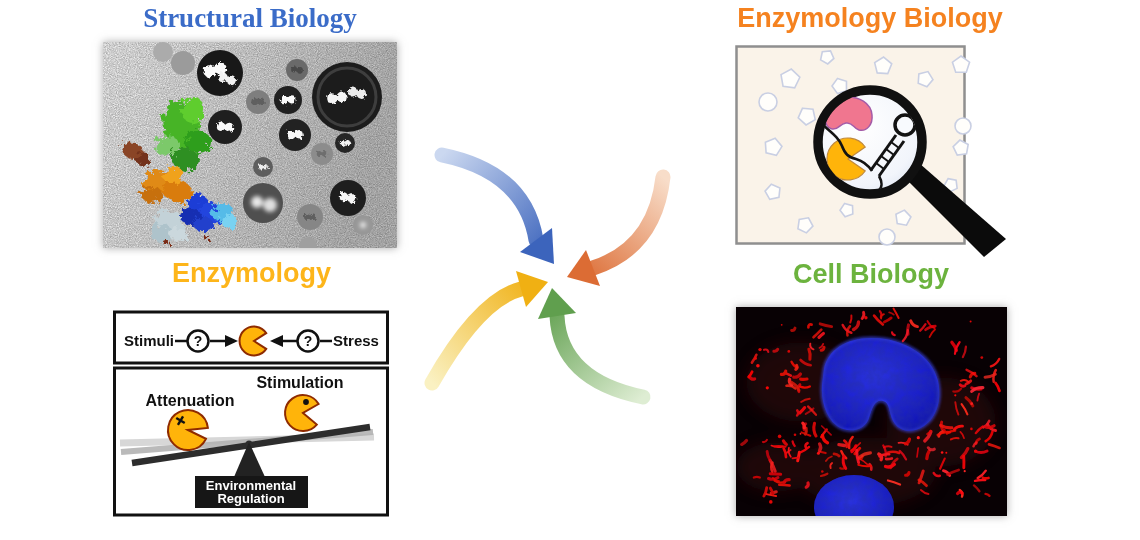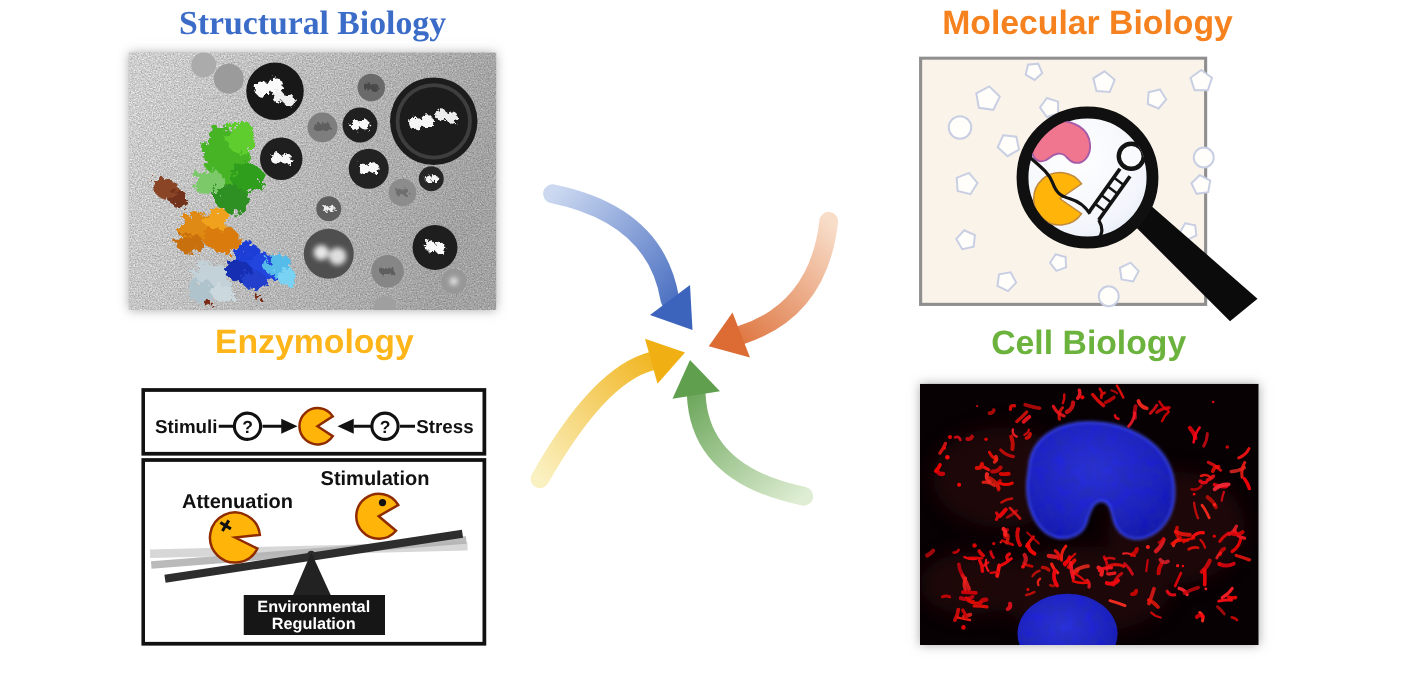--- a/index.html
+++ b/index.html
@@ -17,21 +17,21 @@
   text.lbl16{font-size:16px;}
   text.q{font-size:14px;}
   text.env{font-size:13px;fill:#fff;}
 </style>
 </head>
 <body>
 
 <div class="canvas">
 
   <div class="title t-structural" style="color: rgb(59, 108, 200); font-family: Liberation Serif, serif;">Structural Biology</div>
-  <div class="title t-molecular" style="color: rgb(245, 130, 31);">Molecular Biology</div>
+  <div class="title t-molecular" style="color: rgb(245, 130, 31);">Enzymology Biology</div>
   <div class="title t-enzymology" style="color: rgb(253, 181, 26);">Enzymology</div>
   <div class="title t-cell" style="color: rgb(108, 179, 62);">Cell Biology</div>
 
   <svg class="layer photo" style="left:103px;top:42px" width="294" height="206" viewBox="0 0 294 206">
     <defs>
       <linearGradient id="sgBg" x1="0" y1="0" x2="1" y2="0.25">
         <stop offset="0" stop-color="#F0F0F0"></stop>
           <stop offset="0.45" stop-color="#DBDBDB"></stop>
           <stop offset="1" stop-color="#BCBCBC"></stop>
       </linearGradient>

